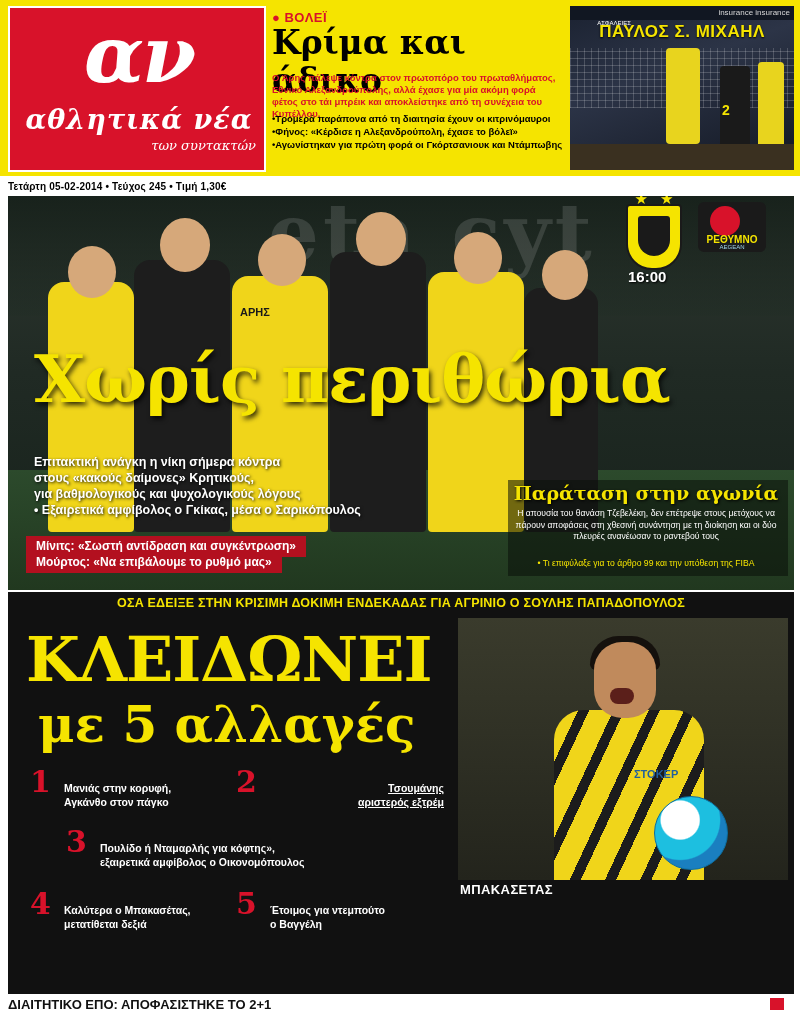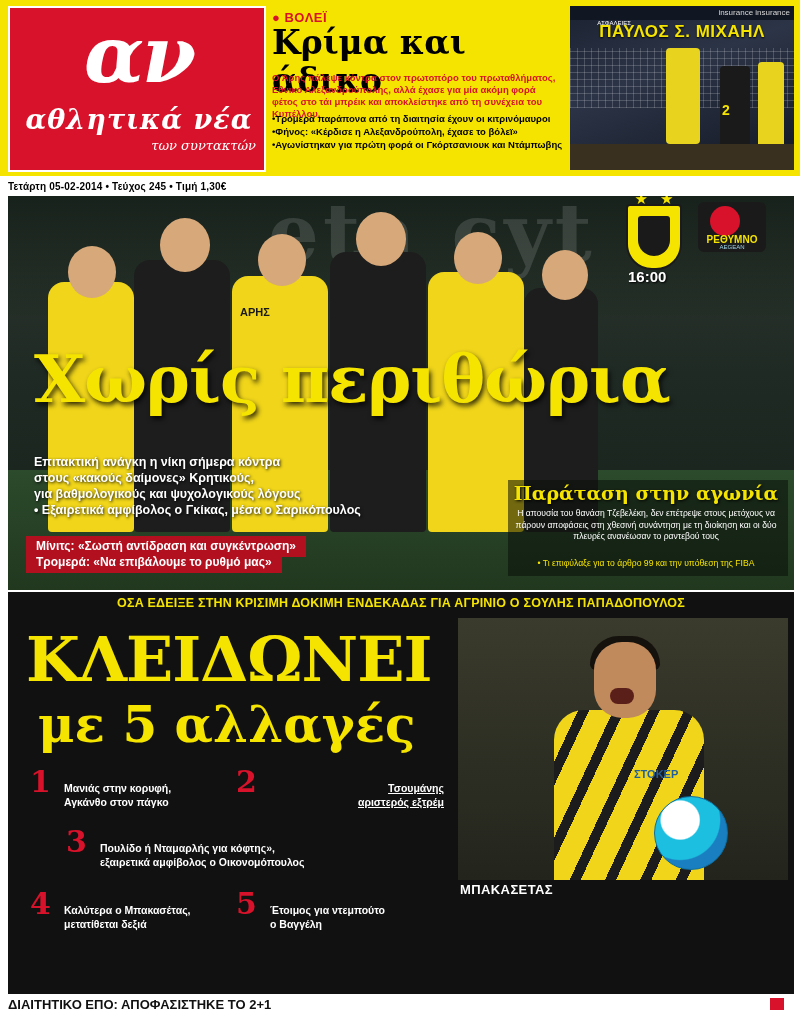--- a/index.html
+++ b/index.html
@@ -481,21 +481,21 @@
     <div class="aek-text">ΡΕΘΥΜΝΟ</div>
     <div class="aek-text2">AEGEAN</div>
     <div class="kickoff">16:00</div>
 
     <div class="hero-title">Χωρίς περιθώρια</div>
     <div class="hero-sub" style="white-space: pre-line;">Επιτακτική ανάγκη η νίκη σήμερα κόντρα
 στους «κακούς δαίμονες» Κρητικούς,
 για βαθμολογικούς και ψυχολογικούς λόγους
 • Εξαιρετικά αμφίβολος ο Γκίκας, μέσα ο Σαρικόπουλος</div>
     <div class="hero-quote-1">Μίνιτς: «Σωστή αντίδραση και συγκέντρωση»</div>
-    <div class="hero-quote-2">Τρομερά: «Να επιβάλουμε το ρυθμό μας»</div>
+    <div class="hero-quote-2">Μούρτος: «Να επιβάλουμε το ρυθμό μας»</div>
 
     <div class="side-box"></div>
     <div class="side-title">Παράταση στην αγωνία</div>
     <div class="side-body">Η απουσία του θανάση Τζεβελέκη, δεν επέτρεψε στους μετόχους να πάρουν αποφάσεις στη χθεσινή συνάντηση με τη διοίκηση και οι δύο πλευρές ανανέωσαν το ραντεβού τους</div>
     <div class="side-bullet">• Τι επιφύλαξε για το άρθρο 99 και την υπόθεση της FIBA</div>
   </div>
 
   <div class="strip">ΟΣΑ ΕΔΕΙΞΕ ΣΤΗΝ ΚΡΙΣΙΜΗ ΔΟΚΙΜΗ ΕΝΔΕΚΑΔΑΣ ΓΙΑ ΑΓΡΙΝΙΟ Ο ΣΟΥΛΗΣ ΠΑΠΑΔΟΠΟΥΛΟΣ</div>
 
   <div class="bottom">

